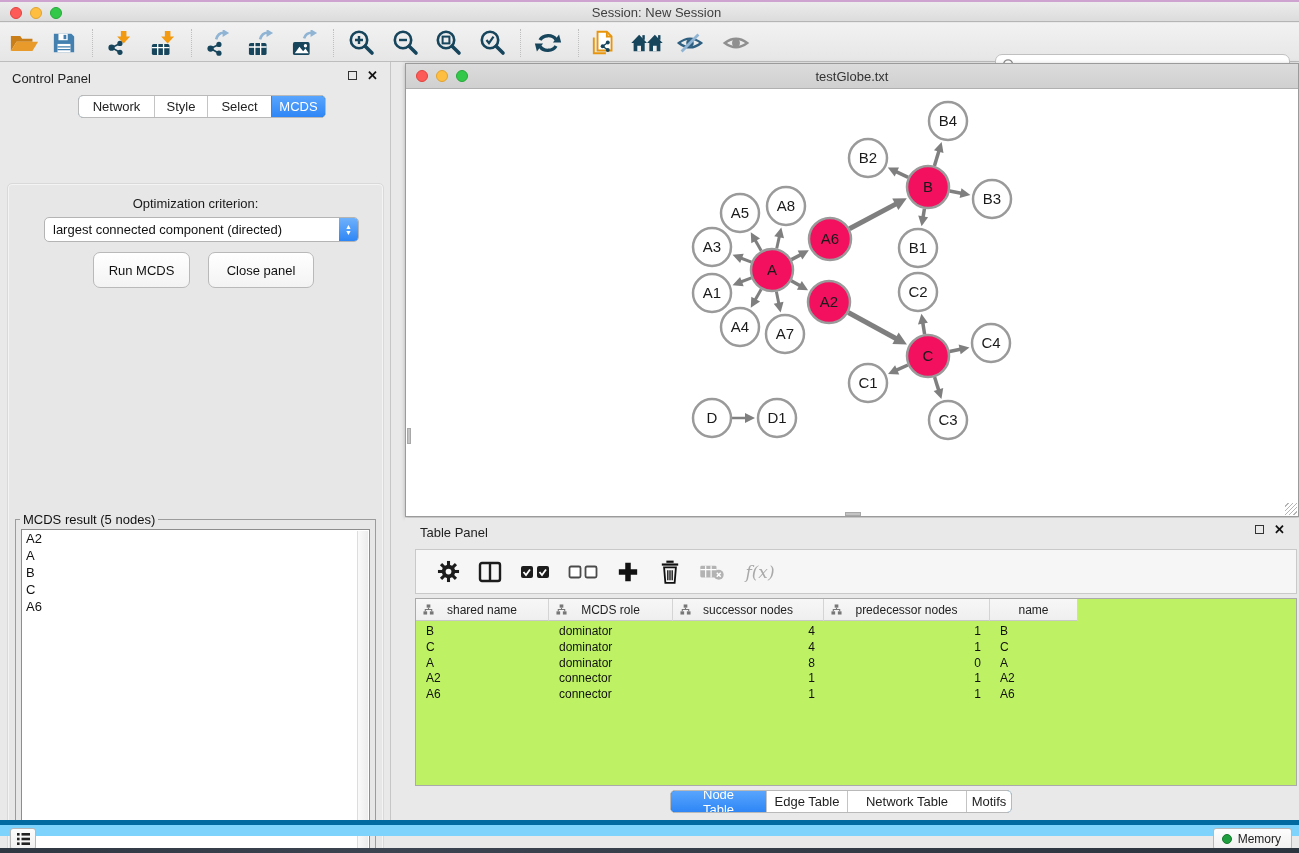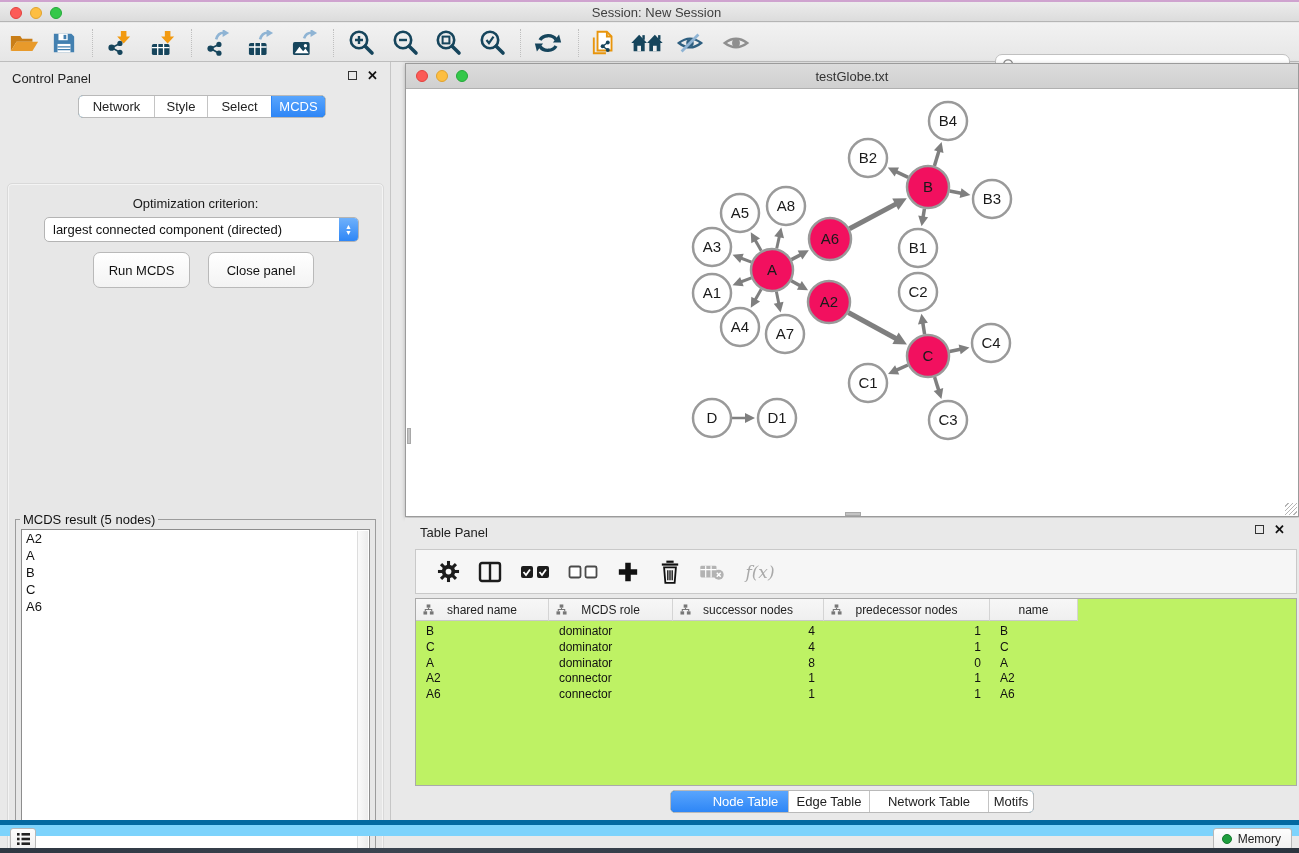--- a/index.html
+++ b/index.html
@@ -517,21 +517,21 @@
           <div class="nt-cell ta-l" style="width: 133px;">A6</div>
           <div class="nt-cell ta-l" style="width: 124px;">connector</div>
           <div class="nt-cell ta-r" style="width: 151px;">1</div>
           <div class="nt-cell ta-r" style="width: 166px;">1</div>
           <div class="nt-cell ta-l" style="width: 88px;">A6</div>
         </div>
       </div>
   </div>
 
   <div id="bottom-tabs" class="seg-tabs">
-      <div class="seg active" style="width: 117px; padding-left: 32px;">Node Table</div>
+      <div class="seg active" style="width: 95px; padding-left: 32px;">Node Table</div>
       <div class="seg" style="width: 81px;">Edge Table</div>
       <div class="seg" style="width: 119px;">Network Table</div>
       <div class="seg" style="width: 45px;">Motifs</div>
     </div>
 </div>
 
 <div id="statusbar">
   <div id="task-btn">
     <svg width="15" height="14" viewBox="0 0 15 14">
         <g fill="#222">

